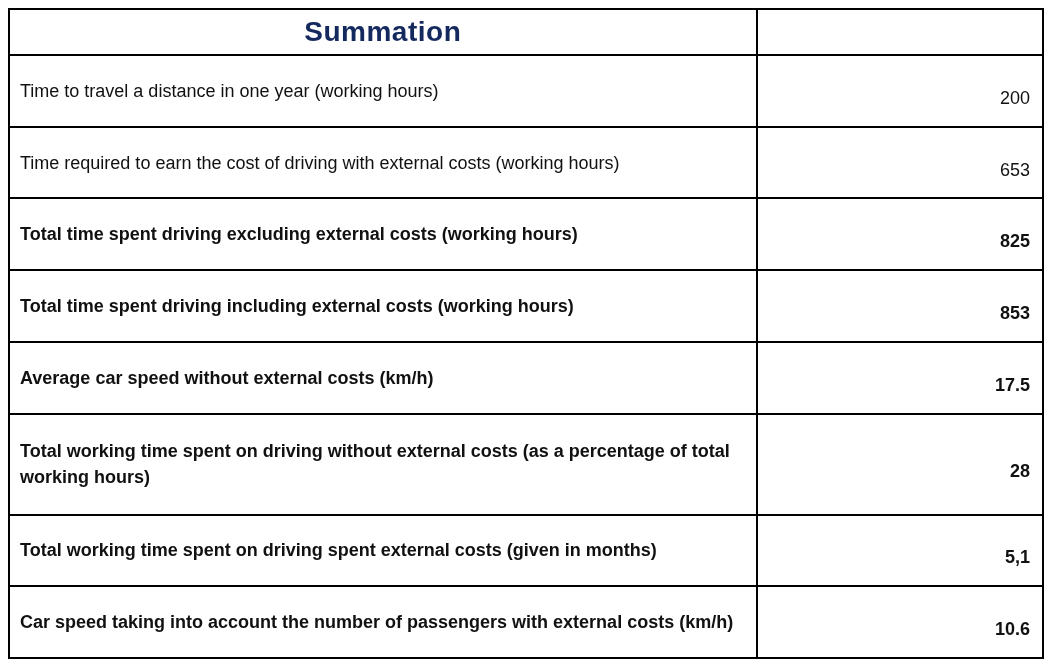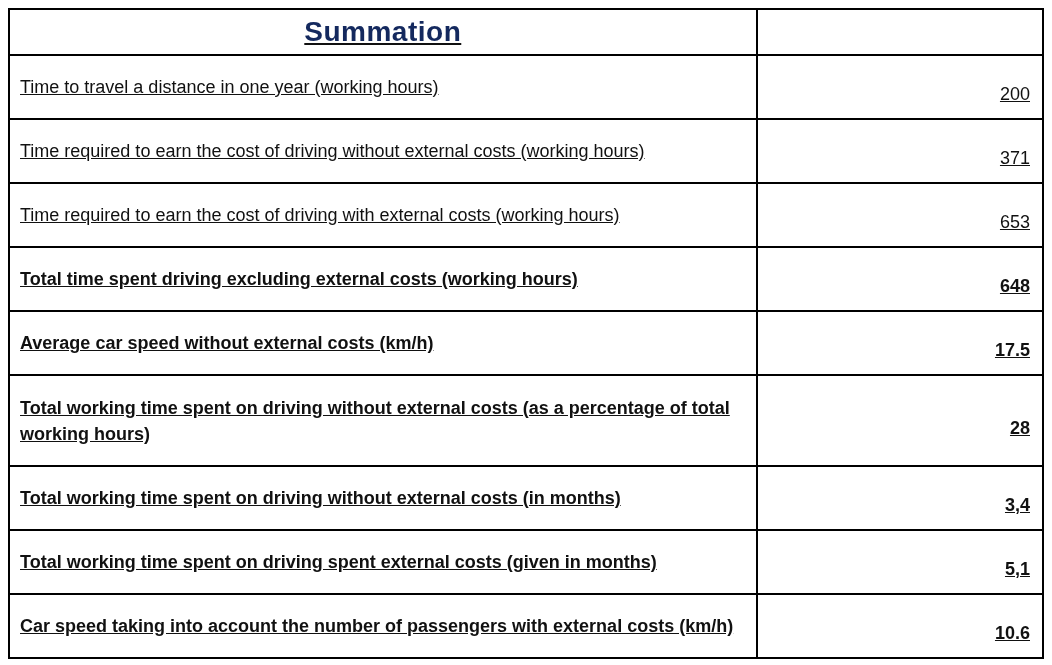--- a/index.html
+++ b/index.html
@@ -7,21 +7,20 @@
     padding: 0;
     background: #ffffff;
     font-family: "Liberation Sans", sans-serif;
     color: #111111;
   }
   .sheet {
     width: 1052px;
     height: 665px;
     box-sizing: border-box;
     padding: 8px 8px 6px 8px;
-    text-decoration: underline;
   }
   table.summation {
     width: 100%;
     height: 100%;
     border-collapse: collapse;
     table-layout: fixed;
     border: 2px solid #000000;
   }
   table.summation col.label-col { width: 72.3%; }
   table.summation col.value-col { width: 27.7%; }
@@ -67,42 +66,38 @@
       <tr>
         <th class="table-title">Summation</th>
         <th></th>
       </tr>
 
       <tr class="regular">
         <td class="row-label">Time to travel a distance in one year (working hours)</td>
         <td class="row-value">200</td>
       </tr>
       <tr class="regular">
-        <td class="row-label">Time required to earn the cost of driving without external costs (working hours)</td>
-        <td class="row-value">371</td>
-      </tr>
-      <tr class="regular">
         <td class="row-label">Time required to earn the cost of driving with external costs (working hours)</td>
         <td class="row-value">653</td>
       </tr>
       <tr class="bold">
         <td class="row-label">Total time spent driving excluding external costs (working hours)</td>
-        <td class="row-value">648</td>
+        <td class="row-value">825</td>
+      </tr>
+      <tr class="bold">
+        <td class="row-label">Total time spent driving including external costs (working hours)</td>
+        <td class="row-value">853</td>
       </tr>
       <tr class="bold">
         <td class="row-label">Average car speed without external costs (km/h)</td>
         <td class="row-value">17.5</td>
       </tr>
       <tr class="bold">
         <td class="row-label">Total working time spent on driving without external costs (as a percentage of total working hours)</td>
         <td class="row-value">28</td>
-      </tr>
-      <tr class="bold">
-        <td class="row-label">Total working time spent on driving without external costs (in months)</td>
-        <td class="row-value">3,4</td>
       </tr>
       <tr class="bold">
         <td class="row-label">Total working time spent on driving spent external costs (given in months)</td>
         <td class="row-value">5,1</td>
       </tr>
       <tr class="bold">
         <td class="row-label">Car speed taking into account the number of passengers with external costs (km/h)</td>
         <td class="row-value">10.6</td>
       </tr>
     </tbody>

